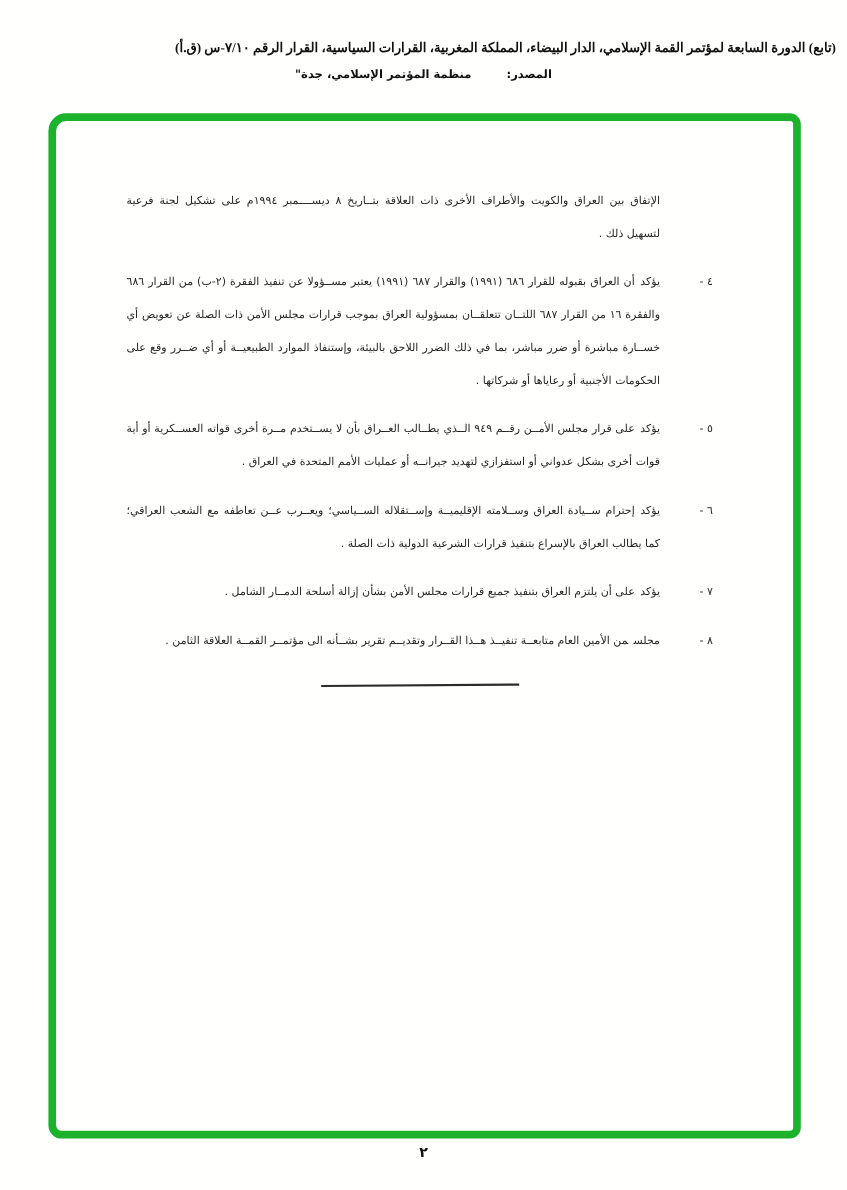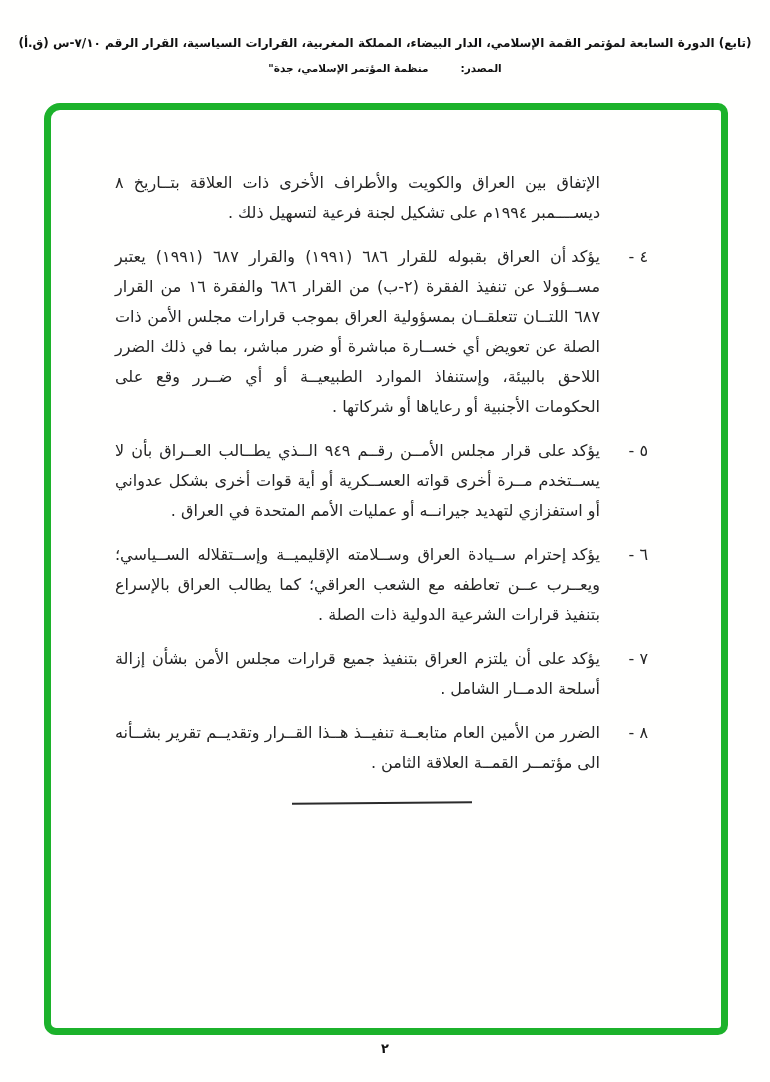--- a/index.html
+++ b/index.html
@@ -9,25 +9,26 @@
     height: 1082px;
     background: #fffffe;
     overflow: hidden;
     color: #1f1f1f;
     font-family: "DejaVu Sans", sans-serif;
   }
   .header-title {
     position: absolute;
     top: 36px; left: 10px; right: 10px;
     direction: rtl;
-    text-align: center;
+    text-align: right;
     font-size: 12px;
     font-weight: bold;
     color: #111;
     letter-spacing: 0;
+    font-family: Liberation Serif, serif;
   }
   .header-source {
     position: absolute;
     top: 62px; left: 0; right: 0;
     direction: rtl;
     text-align: center;
     font-size: 10.5px;
     font-weight: bold;
     color: #111;
   }
@@ -39,21 +40,21 @@
     box-sizing: border-box;
     border: 7px solid #1cb22b;
     border-radius: 16px 10px 10px 12px;
     background: transparent;
   }
   .content {
     position: absolute;
     left: 115px; top: 168px;
     width: 533px;
     direction: rtl;
-    font-size: 16px;
+    font-size: 10px;
     line-height: 30px;
     text-align: justify;
     color: #262626;
   }
   .cont-para {
     margin: 0 48px 14px 0;
   }
   .item {
     display: flex;
     margin-bottom: 14px;
@@ -112,21 +113,21 @@
     <div class="body"><span class="lead">يؤكد</span><span class="rest">إحترام ســيادة العراق وســلامته الإقليميــة وإســتقلاله الســياسي؛ ويعــرب عــن تعاطفه مع الشعب العراقي؛ كما يطالب العراق بالإسراع بتنفيذ قرارات الشرعية الدولية ذات الصلة .</span></div>
   </div>
 
   <div class="item">
     <div class="num">٧ -</div>
     <div class="body"><span class="lead">يؤكد</span><span class="rest">على أن يلتزم العراق بتنفيذ جميع قرارات مجلس الأمن بشأن إزالة أسلحة الدمــار الشامل .</span></div>
   </div>
 
   <div class="item">
     <div class="num">٨ -</div>
-    <div class="body"><span class="lead">الضرر</span><span class="rest">من الأمين العام متابعــة تنفيــذ هــذا القــرار وتقديــم تقرير بشــأنه الى مؤتمــر القمــة العلاقة الثامن .</span></div>
+    <div class="body"><span class="lead">مجلس</span><span class="rest">من الأمين العام متابعــة تنفيــذ هــذا القــرار وتقديــم تقرير بشــأنه الى مؤتمــر القمــة العلاقة الثامن .</span></div>
   </div>
 </div>
 
     <div class="rule" style="background: rgb(43, 43, 43);"></div>
   </div>
 
   <div class="page-num">٢</div>
 
 </div>
 

